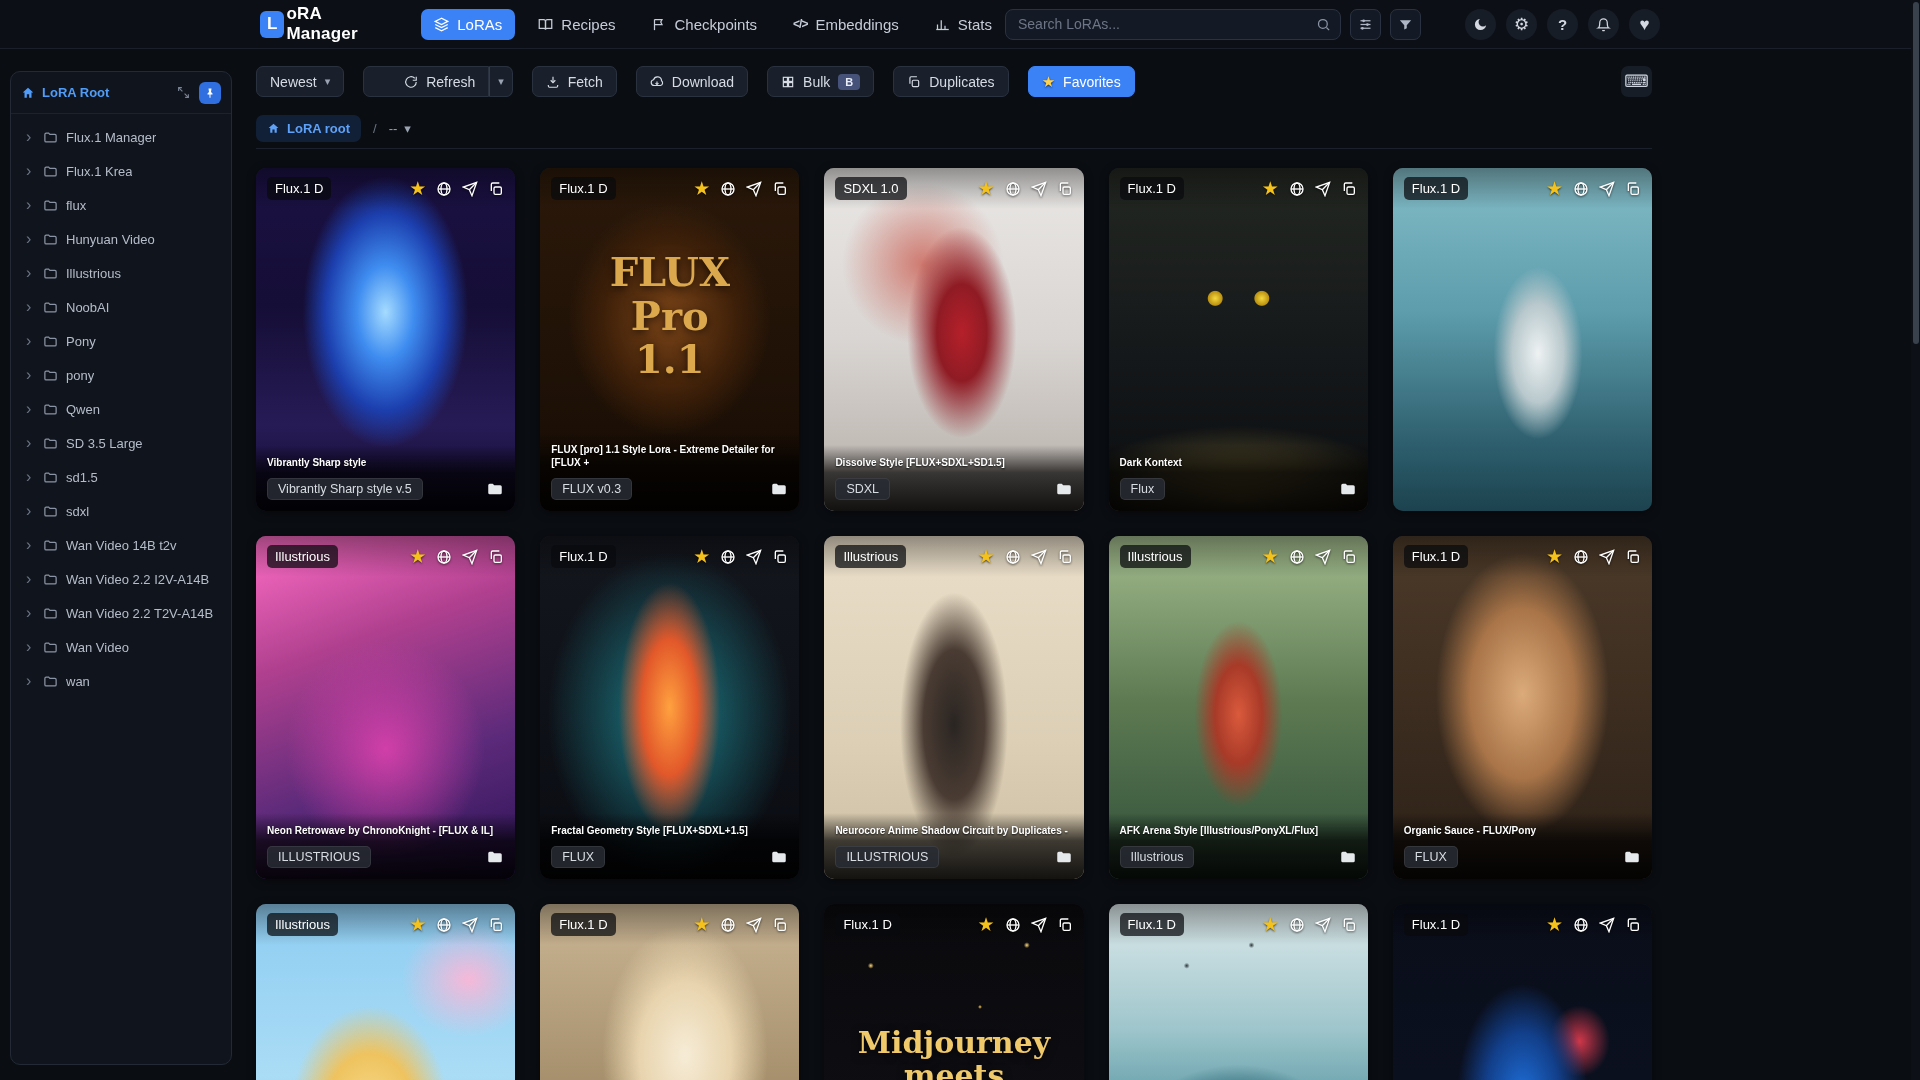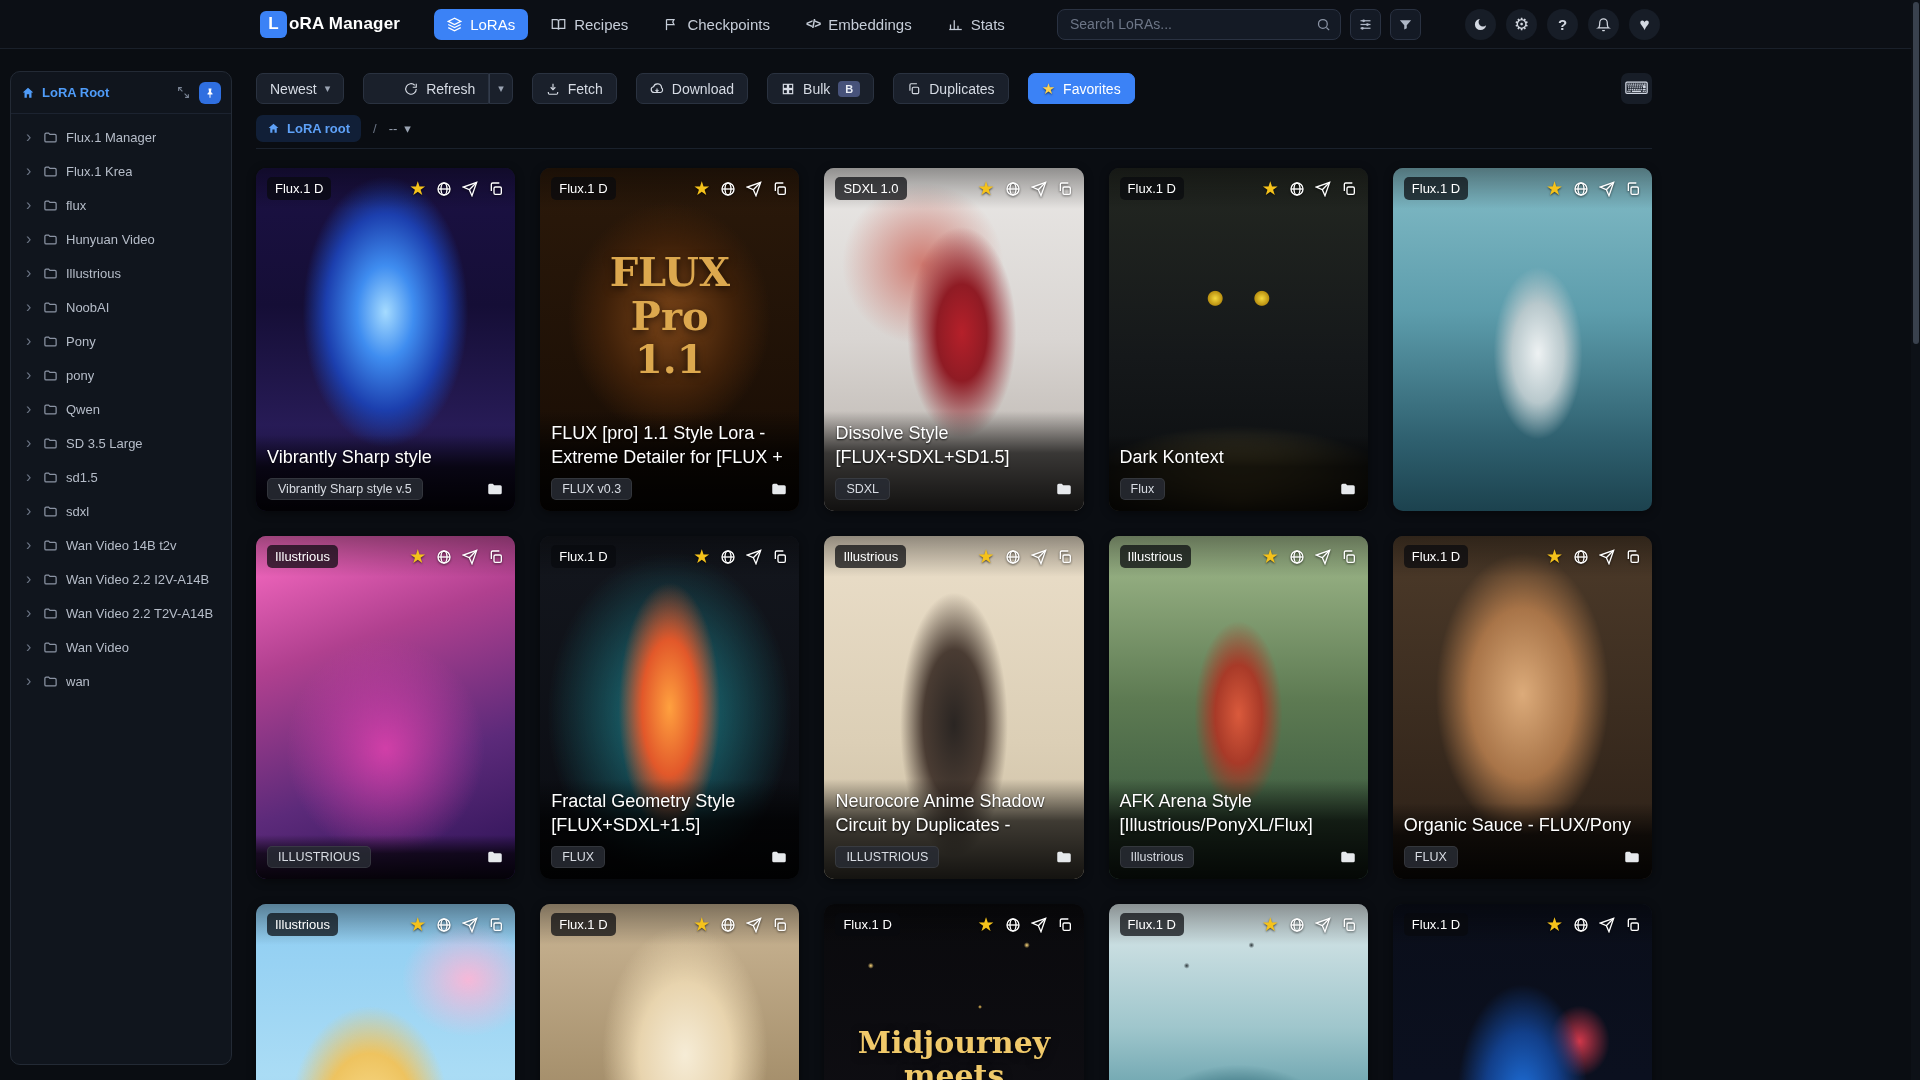--- a/index.html
+++ b/index.html
@@ -14,21 +14,21 @@
   .logo-badge { width:27px; height:27px; background:#3b82f6; border-radius:6px; color:#fff; font-weight:bold;
     display:flex; align-items:center; justify-content:center; font-size:17px; }
   .logo-text { color:#fff; font-weight:700; font-size:17px; margin-left:2px; letter-spacing:.2px; }
   .nav-items { display:flex; gap:10px; align-items:center; }
   .nav-item { display:flex; align-items:center; gap:8px; color:#c6cdd8; font-size:15px; padding:7px 13px;
     border-radius:7px; cursor:pointer; }
   .nav-item svg { width:15px; height:15px; stroke:currentColor; fill:none; stroke-width:2; }
   .nav-item .txt-ico { font-size:12px; font-weight:700; letter-spacing:-1px; }
   .nav-item.active { background:#3b82f6; color:#fff; }
   .search-wrap { margin-left:auto; display:flex; align-items:center; gap:9px; }
-  .search-box { position:relative; width:284px; }
+  .search-box { position:relative; width:336px; }
   .search-input { width:100%; height:31px; background:#141a25; border:1px solid #2a3242; border-radius:8px;
     color:#dfe4ec; padding:0 34px 0 12px; font-size:14px; font-family:"Liberation Sans", sans-serif; outline:none; }
   .search-input::placeholder { color:#6d7687; }
   .search-mag { position:absolute; right:10px; top:8px; color:#8b94a5; }
   .search-mag svg, .icon-btn-sq svg { width:15px; height:15px; stroke:currentColor; fill:none; stroke-width:2; }
   .icon-btn-sq { width:31px; height:31px; border-radius:7px; background:#141a25; border:1px solid #2a3242;
     display:flex; align-items:center; justify-content:center; color:#aeb6c5; cursor:pointer; }
   .nav-circles { display:flex; gap:10px; margin-left:44px; }
   .circle-btn { width:31px; height:31px; border-radius:50%; background:#171d27; display:flex; align-items:center;
     justify-content:center; color:#d3d8e1; cursor:pointer; font-size:17px; line-height:1; }
@@ -46,21 +46,21 @@
     align-items:center; justify-content:center; margin-left:9px; cursor:pointer; }
   .pin-btn svg { width:12px; height:12px; }
   .folder-list { padding-top:6px; }
   .folder-item { display:flex; align-items:center; height:34px; padding:0 8px 0 15px; color:#b6bdc9; font-size:13px; gap:8px; cursor:pointer; }
   .tree-chevron { color:#6b7484; font-size:16px; width:9px; line-height:1; }
   .folder-ico { color:#8a93a3; } .folder-ico svg { width:15px; height:15px; }
   .folder-label { white-space:nowrap; overflow:hidden; text-overflow:ellipsis; }
 
   
   .main { position:absolute; left:256px; top:66px; width:1396px; }
-  .toolbar { display:flex; align-items:flex-end; gap:19px; height:38px; }
+  .toolbar { display:flex; align-items:flex-start; gap:19px; height:38px; }
   .btn { display:flex; align-items:center; gap:8px; background:#1a202b; border:1px solid #2a3240; color:#d6dbe4;
     font-size:14px; height:31px; padding:0 13px; border-radius:7px; cursor:pointer; white-space:nowrap; }
   .btn svg { width:14px; height:14px; stroke:currentColor; fill:none; stroke-width:2; }
   .btn .caret { font-size:11px; color:#9aa3b2; }
   .split { display:flex; }
   .split .btn.main-part { border-radius:7px 0 0 7px;padding-left:40px; }
   .split .btn.caret-part { border-radius:0 7px 7px 0; border-left:1px solid #333c4c; padding:0 8px; }
   .btn.primary { background:#3b82f6; border-color:#3b82f6; color:#fff; }
   .btn.primary .star-glyph { color:#ffd34d; font-size:15px; }
   .bulk-badge { background:#47527a; color:#e8ecf4; font-size:11px; font-weight:700; padding:2px 7px; border-radius:4px; }
@@ -82,21 +82,21 @@
   .art-text { position:absolute; left:0; right:0; text-align:center; font-family:"DejaVu Serif", serif;
     font-weight:700; text-shadow:0 2px 8px rgba(0,0,0,.65); line-height:1.08; }
   .card-top { position:absolute; top:0; left:0; right:0; display:flex; align-items:center; padding:9px 11px;
     background:linear-gradient(180deg, rgba(0,0,0,.38), rgba(0,0,0,0)); }
   .model-badge { background:rgba(8,10,14,.72); color:#fff; font-size:13px; padding:4px 8px; border-radius:5px; }
   .card-actions { margin-left:auto; display:flex; gap:10px; align-items:center; }
   .star-glyph { color:#f5c21b; font-size:19px; line-height:1; text-shadow:0 1px 2px rgba(0,0,0,.65); cursor:pointer; }
   .card-actions svg { width:16px; height:16px; stroke:#fff; fill:none; stroke-width:2; filter:drop-shadow(0 1px 1px rgba(0,0,0,.6)); cursor:pointer; }
   .card-bottom { position:absolute; left:0; right:0; bottom:0; padding:11px;
     background:linear-gradient(180deg, rgba(0,0,0,0), rgba(0,0,0,.70) 42%, rgba(0,0,0,.90)); }
-  .card-title { color:#fff; font-weight:400; font-size:18px; line-height:1.3; margin-bottom:9px;
+  .card-title { color:#fff; font-weight:700; font-size:10px; line-height:1.3; margin-bottom:9px;
     text-shadow:0 1px 2px rgba(0,0,0,.85); }
   .card-meta { display:flex; align-items:center; }
   .version-pill { background:rgba(40,44,52,.85); border:1px solid rgba(255,255,255,.08); color:#d8dce3;
     font-size:12.5px; padding:3px 10px; border-radius:5px; max-width:205px; white-space:nowrap;
     overflow:hidden; text-overflow:ellipsis; }
   .folder-btn { margin-left:auto; color:#e6e9ec; cursor:pointer; }
   .folder-btn svg { width:18px; height:18px; }
 
   
   .scrollbar { position:fixed; right:0; top:0; width:9px; height:1080px; background:#0d1117; }
@@ -655,20 +655,21 @@
               <path d="M22 2 11 13"></path>
               <path d="M22 2l-7 20-4-9-9-4 20-7z"></path>
             </svg>
         <svg viewBox="0 0 24 24">
               <rect x="9" y="9" width="11" height="11" rx="2"></rect>
               <path d="M5 15V5a2 2 0 0 1 2-2h10"></path>
             </svg>
       </span>
     </div>
     <div class="card-bottom">
+      <div class="card-title">Neon Retrowave by ChronoKnight - [FLUX &amp; IL]</div>
       <div class="card-meta">
         <span class="version-pill">ILLUSTRIOUS</span>
         <span class="folder-btn">
           <svg viewBox="0 0 24 24">
                 <path d="M3 7a2 2 0 0 1 2-2h4l2 2h8a2 2 0 0 1 2 2v8a2 2 0 0 1-2 2H5a2 2 0 0 1-2-2V7z" fill="currentColor"></path>
               </svg>
         </span>
       </div>
     </div>
   </div>

